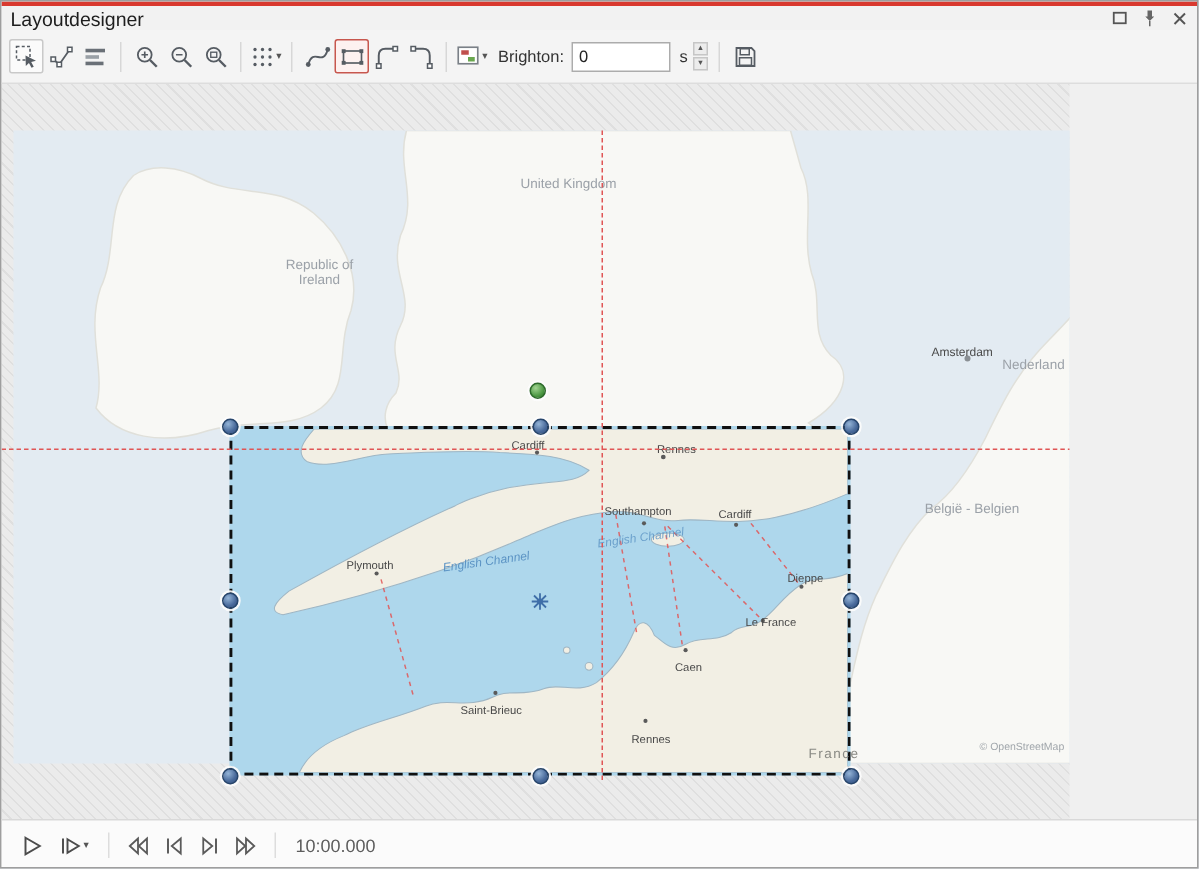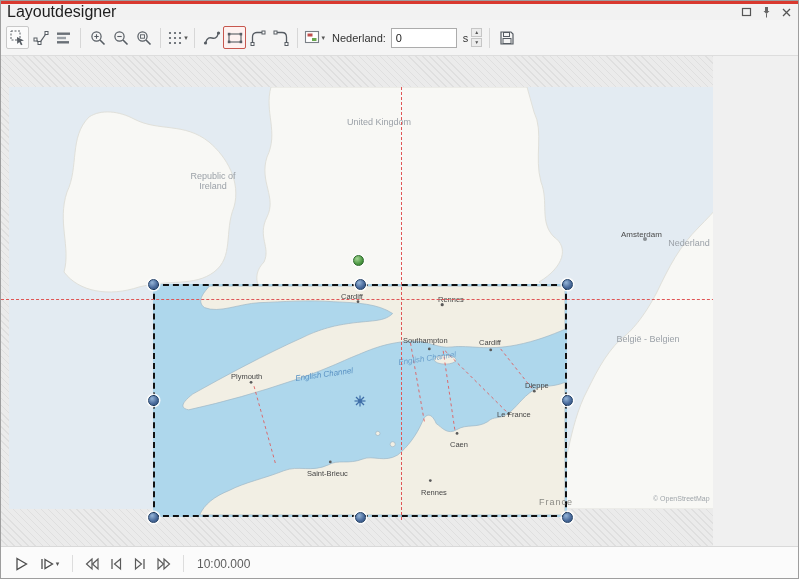--- a/index.html
+++ b/index.html
@@ -3,21 +3,21 @@
 <meta charset="utf-8">
 <style>
   *{margin:0;padding:0;box-sizing:border-box}
   html,body{font-family:"Liberation Sans",sans-serif}
   body{background:#8a8a8a}
   .window{position:relative;width:799px;height:579px;background:#f0f0f0;border:1px solid #9e9e9e;overflow:hidden}
 
   
   .accent{position:absolute;top:0;left:0;right:0;height:3px;background:#d9392f;z-index:20}
   .titlebar{position:absolute;top:3px;left:0;right:0;height:16px;background:#f2f2f2;display:flex;align-items:center;padding:0 6px;z-index:20}
-  .titlebar .title{font-size:16px;color:#1d1d1d}
+  .titlebar .title{font-size:13px;color:#1d1d1d}
   .win-icons{margin-left:auto;display:flex;gap:9px;align-items:center}
   .win-icons svg{display:block}
 
   
   .toolbar{position:absolute;top:19px;left:0;right:0;height:36px;background:#f4f4f4;border-bottom:1px solid #ddd;display:flex;align-items:center;padding:0 5px;z-index:20}
   .tbtn{width:23px;height:23px;display:flex;align-items:center;justify-content:center;border:1px solid transparent;border-radius:2px;background:transparent}
   .tbtn.framed{border-color:#c9c9c9;background:#fbfbfb}
   .tbtn.active{border-color:#c7574e;background:#fdf1f0}
   .tsep{width:1px;height:20px;background:#d7d7d7;margin:0 5px}
   .chev{font-size:7px;color:#555;margin-left:1px;line-height:1}
@@ -186,21 +186,21 @@
     </span>
     <span class="tsep"></span>
     <span class="tbtn">
       <svg width="17" height="17">
           <rect x="1.5" y="2.5" width="13" height="11" fill="#fff" stroke="#7a8087" stroke-width="1.1"></rect>
           <rect x="3.5" y="4.5" width="5" height="3" fill="#c0504d"></rect>
           <rect x="8" y="9" width="4.5" height="3" fill="#6aa84f"></rect>
         </svg>
       <span class="chev">▾</span>
     </span>
-    <span class="tb-label">Nederland:</span>
+    <span class="tb-label">Brighton:</span>
     <input class="tb-input" value="0" style="">
     <span class="tb-unit">s</span>
     <span class="spinner">
       <span>▲</span>
       <span>▼</span>
     </span>
     <span class="tsep"></span>
     <span class="tbtn">
       <svg width="18" height="18">
           <path d="M3,3 H13 L15,5 V15 H3 Z" fill="none" stroke="#565c63" stroke-width="1.2"></path>

